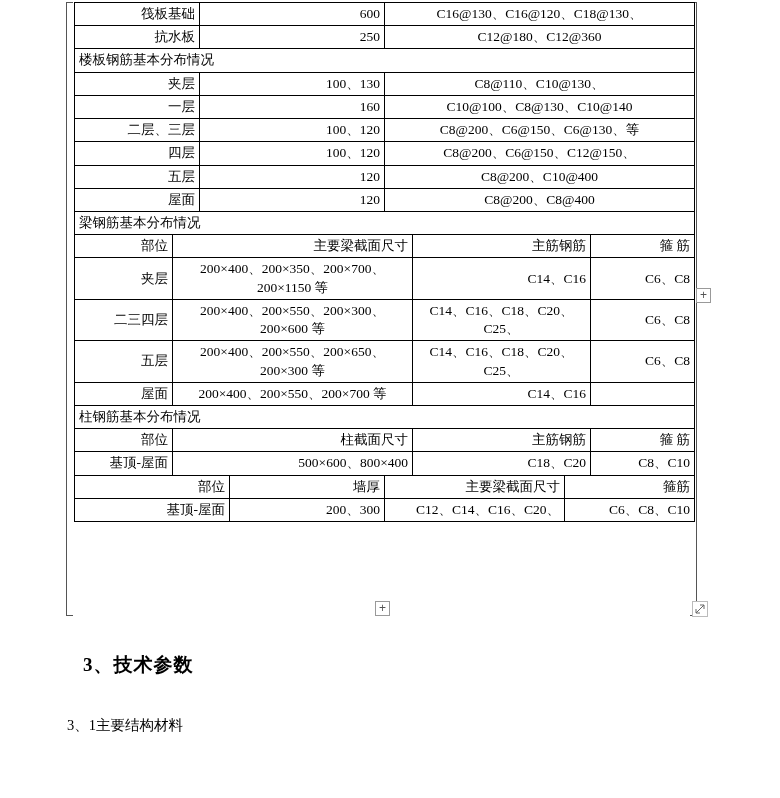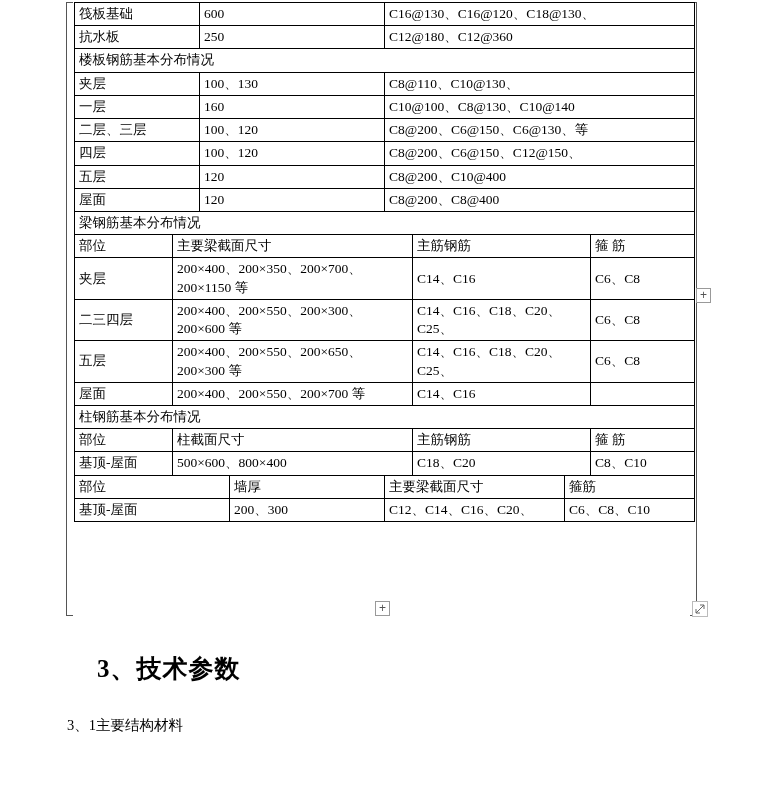--- a/index.html
+++ b/index.html
@@ -35,22 +35,22 @@
     background: #fff;
   }
   table.doc td {
     border: 1px solid #000;
     font-size: 13.5px;
     line-height: 1.35;
     padding: 2px 4px;
     vertical-align: middle;
     font-family: "Liberation Serif", "DejaVu Serif", serif;
   }
-  td.c { text-align: left; }
-  td.l { text-align: left; padding-left: 6px; margin-top: 19px; }
+  td.c { text-align: right; }
+  td.l { text-align: center; padding-left: 6px; margin-top: 19px; }
   .section-head {
     text-align: left;
     font-weight: normal;
   }
   
   .col-a { width: 125px; }
   .col-b { width: 185px; }
   .col-c { width: 310px; }
 
   
@@ -111,23 +111,23 @@
     width: 16px;
     height: 16px;
     border: 1px solid #bbb;
     background: #fff;
     box-sizing: border-box;
   }
   .resize-corner svg { display: block; }
 
   .heading {
     position: absolute;
-    left: 97px;
+    left: 83px;
     top: 652px;
-    font-size: 25px;
+    font-size: 19px;
     font-weight: bold;
     font-family: "Liberation Serif", "DejaVu Serif", serif;
     letter-spacing: 1px;
   }
   .para1 {
     position: absolute;
     left: 67px;
     top: 716px;
     font-size: 14.5px;
   }

